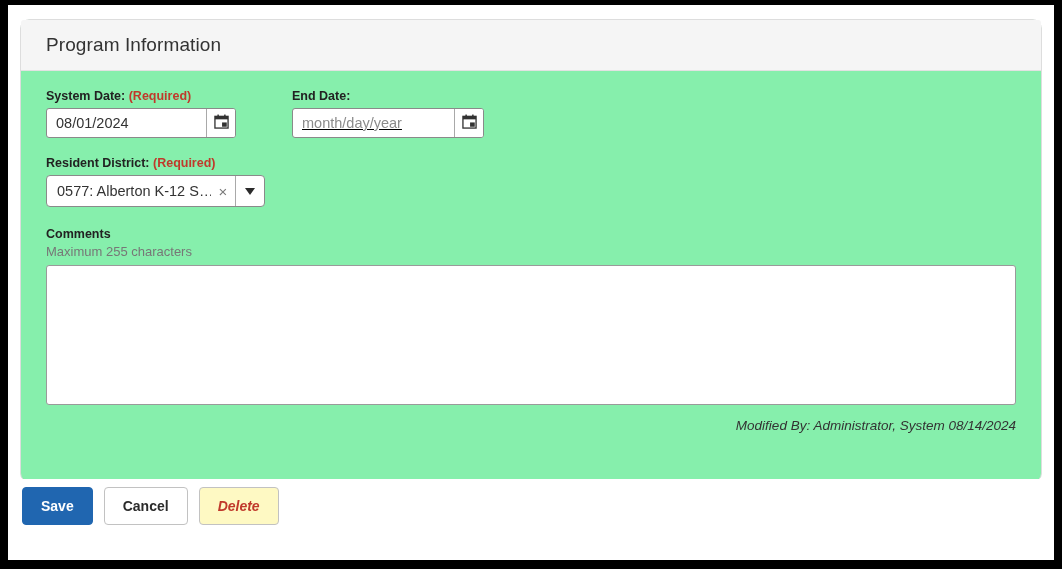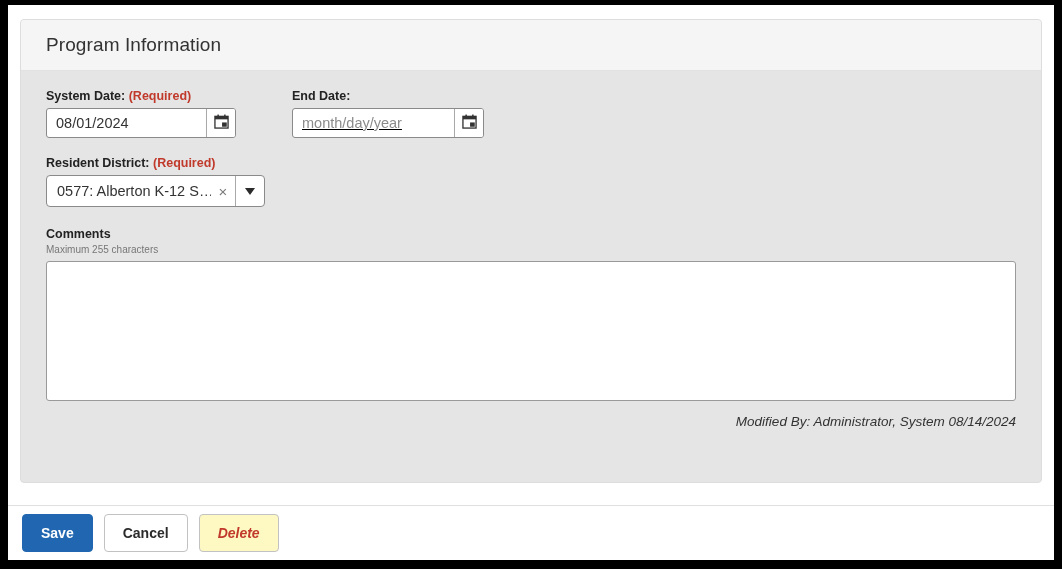--- a/index.html
+++ b/index.html
@@ -36,22 +36,22 @@
 
   
   .card {
     position: absolute;
     left: 12px;
     top: 14px;
     width: 1022px;
     height: 464px;
     box-sizing: border-box;
     border: 1px solid #dddddd;
-    border-radius: 4px;
-    background: #e5e5e5;
+    border-radius: 10px;
+    background: #86efac;
   }
   .card-header {
     height: 51px;
     box-sizing: border-box;
     background: #f5f5f5;
     border-bottom: 1px solid #e2e2e2;
     border-radius: 3px 3px 0 0;
     display: flex;
     align-items: center;
     padding-left: 25px;
@@ -174,21 +174,21 @@
   }
 
   
   .block-comments { margin-top: 20px; }
   .comments-label {
     font-size: 12.5px;
     font-weight: bold;
     color: #222222;
   }
   .comments-hint {
-    font-size: 10px;
+    font-size: 13px;
     color: #777777;
     margin-top: 3px;
     margin-bottom: 6px;
   }
   .textarea-box {
     position: relative;
     width: 970px;
     height: 140px;
     box-sizing: border-box;
     border: 1px solid #9a9a9a;
@@ -224,21 +224,21 @@
     position: absolute;
     left: 0;
     top: 500px;
     width: 1046px;
     height: 1px;
     background: #e0e0e0;
   }
   .footer-bar {
     position: absolute;
     left: 0;
-    top: 501px;
+    top: 474px;
     width: 1046px;
     height: 54px;
     background: #ffffff;
     display: flex;
     align-items: center;
     padding-left: 14px;
     box-sizing: border-box;
   }
   .btn {
     height: 38px;

